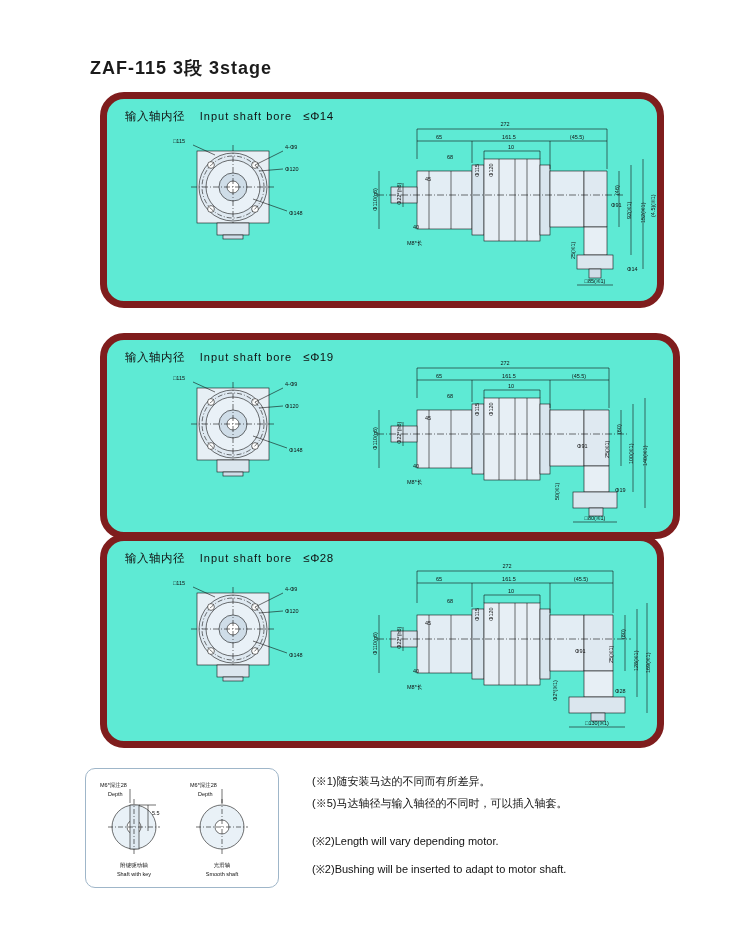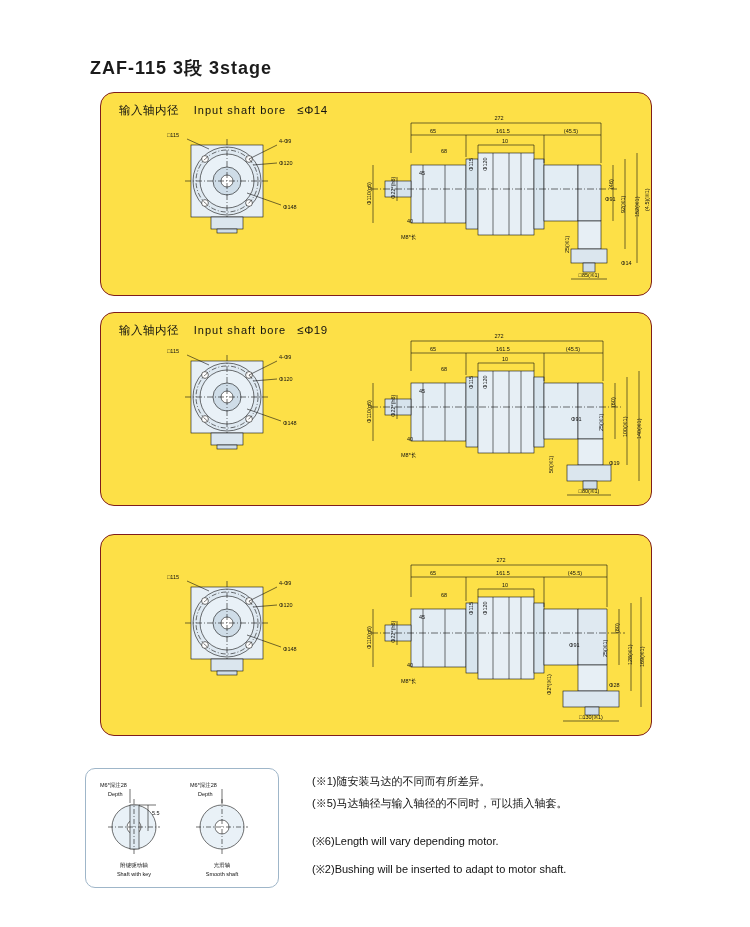--- a/index.html
+++ b/index.html
@@ -8,24 +8,24 @@
     font-family:"Liberation Sans", sans-serif;
     color:#1b1b1b;position:relative;overflow:hidden;
   }
   .page-title{
     position:absolute;left:90px;top:56px;
     font-size:18px;font-weight:bold;letter-spacing:1px;
     font-family:"Liberation Sans", sans-serif;
   }
   .panel{
     position:absolute;left:100px;width:550px;
-    border:1px solid #7f1d1d;border-radius:14px;background:#fde047;
+    border:7px solid #7f1d1d;border-radius:24px;background:#5eead4;
   }
   .panel-1{top:92px;height:202px;}
-  .panel-2{top:312px;height:192px;}
+  .panel-2{top:333px;height:192px;padding-left:16px;}
   .panel-3{top:534px;height:200px;}
   .panel-head{
     position:absolute;left:18px;top:10px;font-size:11.5px;letter-spacing:.5px;
     white-space:nowrap;color:#111;
   }
   .panel-head .cn{font-size:11.5px;}
   .panel-head .en{font-size:11px;letter-spacing:1px;}
   .panel-head .val{font-size:11.5px;}
 
   
@@ -237,20 +237,27 @@
     <text class="dim" x="540" y="126" transform="rotate(-90 540 126)">140(※1)</text>
     <text class="dim" x="502" y="118" transform="rotate(-90 502 118)">25(※1)</text>
     <text class="dim" x="452" y="160" transform="rotate(-90 452 160)">50(※1)</text>
     <text class="dim" x="488" y="180" text-anchor="middle">□80(※1)</text>
     <text class="dim" x="508" y="152">Φ19</text>
     <text class="dim" x="470" y="108">Φ91</text>
   </svg>
 </div>
 
 <div class="panel panel-3">
+  <div class="panel-head">
+    <span class="cn">输入轴内径</span>
+    &nbsp;&nbsp;
+    <span class="en">Input shaft bore</span>
+    &nbsp;
+    <span class="val">≤Φ28</span>
+  </div>
 
   <svg class="draw" width="550" height="200">
     <g stroke="#111" fill="none" stroke-width="0.6">
       <rect x="90" y="52" width="72" height="72" fill="#e7eff5"></rect>
       <circle cx="126" cy="88" r="34" fill="#dfe9f1"></circle>
       <circle cx="126" cy="88" r="27" fill="#e9f1f7"></circle>
       <circle cx="126" cy="88" r="14" fill="#cfdde8"></circle>
       <circle cx="126" cy="88" r="6" fill="#fff"></circle>
       <circle cx="104" cy="66" r="3.4" fill="#fff"></circle>
       <circle cx="148" cy="66" r="3.4" fill="#fff"></circle>
@@ -357,14 +364,14 @@
     <text class="dim" x="66" y="46">5.5</text>
     <text class="dim" x="48" y="98" text-anchor="middle">附键驱动轴</text>
     <text class="dim" x="48" y="107" text-anchor="middle">Shaft with key</text>
     <text class="dim" x="136" y="98" text-anchor="middle">光滑轴</text>
     <text class="dim" x="136" y="107" text-anchor="middle">Smooth shaft</text>
   </svg>
 </div>
 
 <div class="note-line" style="left:312px;top:774px;">(※1)随安装马达的不同而有所差异。</div>
 <div class="note-line" style="left:312px;top:796px;">(※5)马达轴径与输入轴径的不同时，可以插入轴套。</div>
-<div class="note-line" style="left:312px;top:833px;">(※6)Length will vary depending motor.</div>
+<div class="note-line" style="left:312px;top:833px;">(※2)Length will vary depending motor.</div>
 <div class="note-line" style="left:312px;top:861px;">(※2)Bushing will be inserted to adapt to motor shaft.</div>
 
 </body></html>

